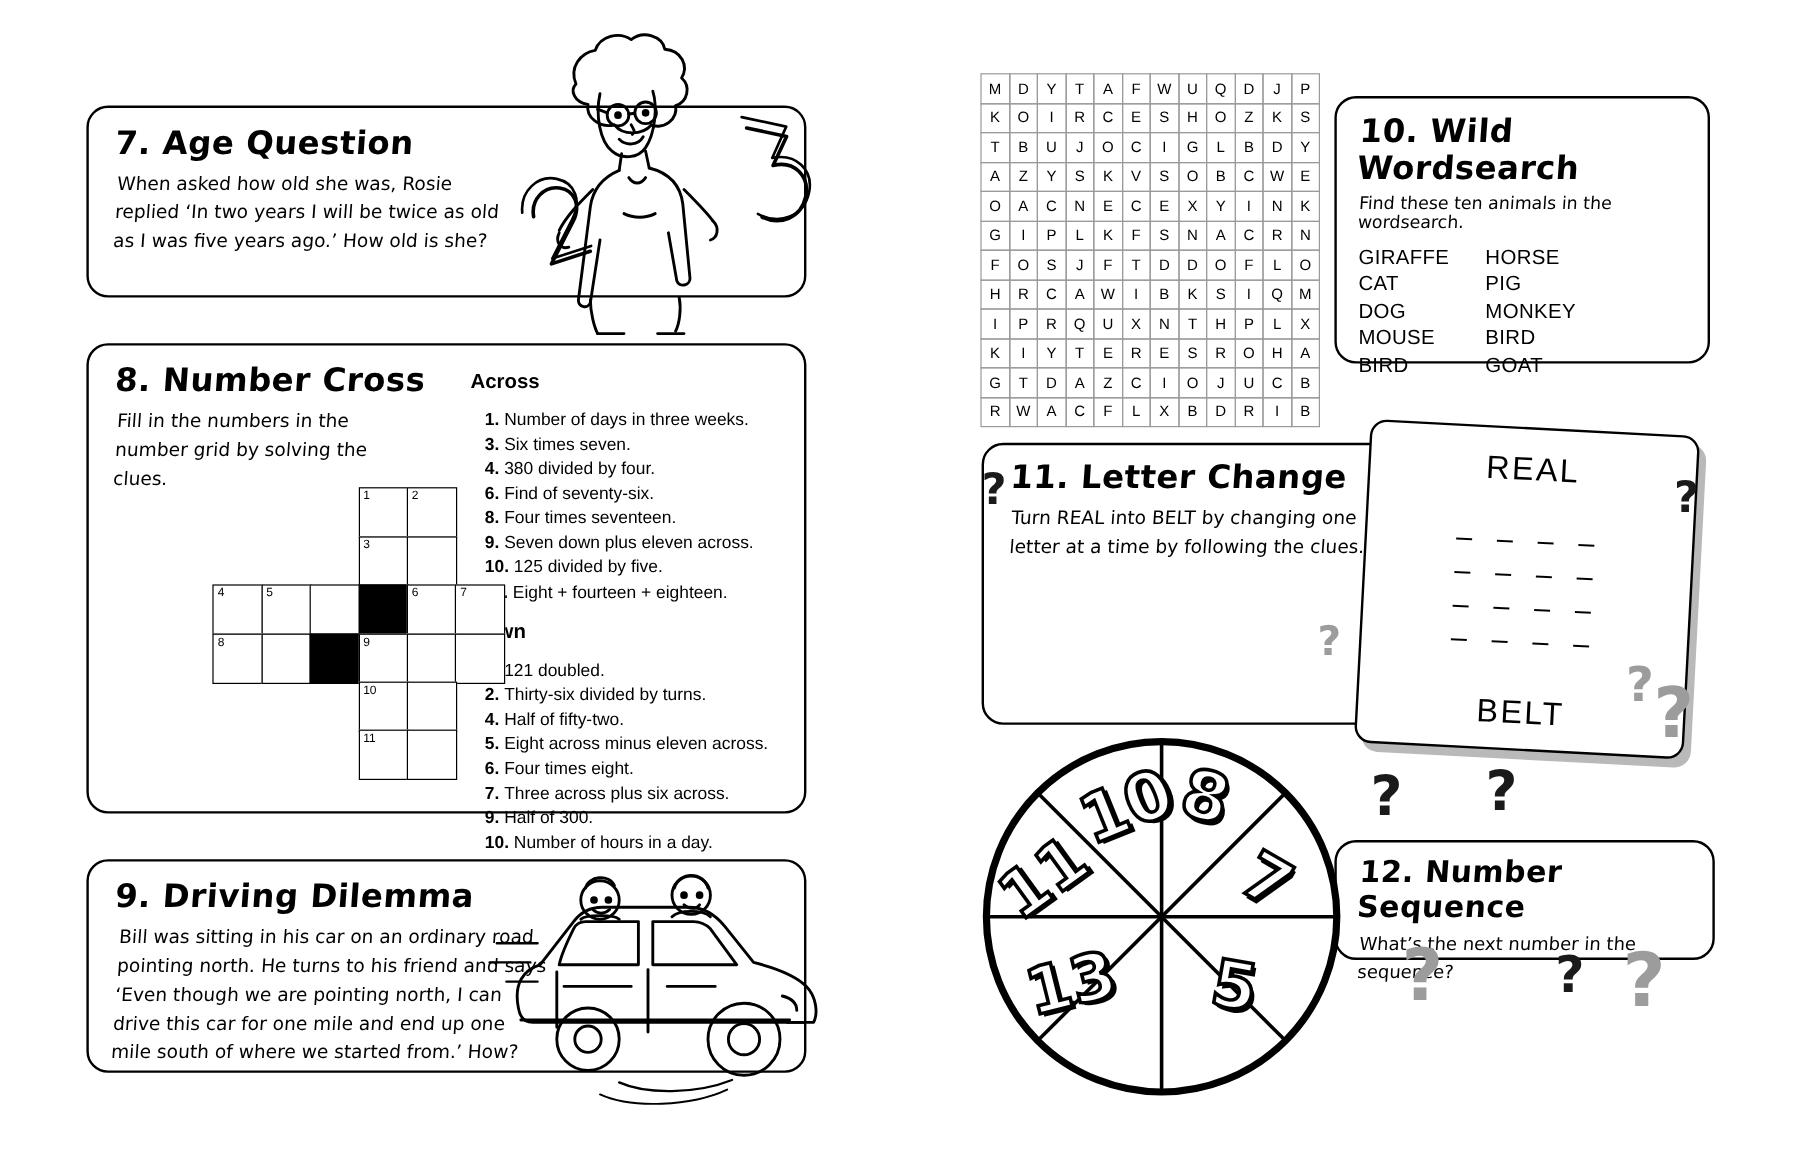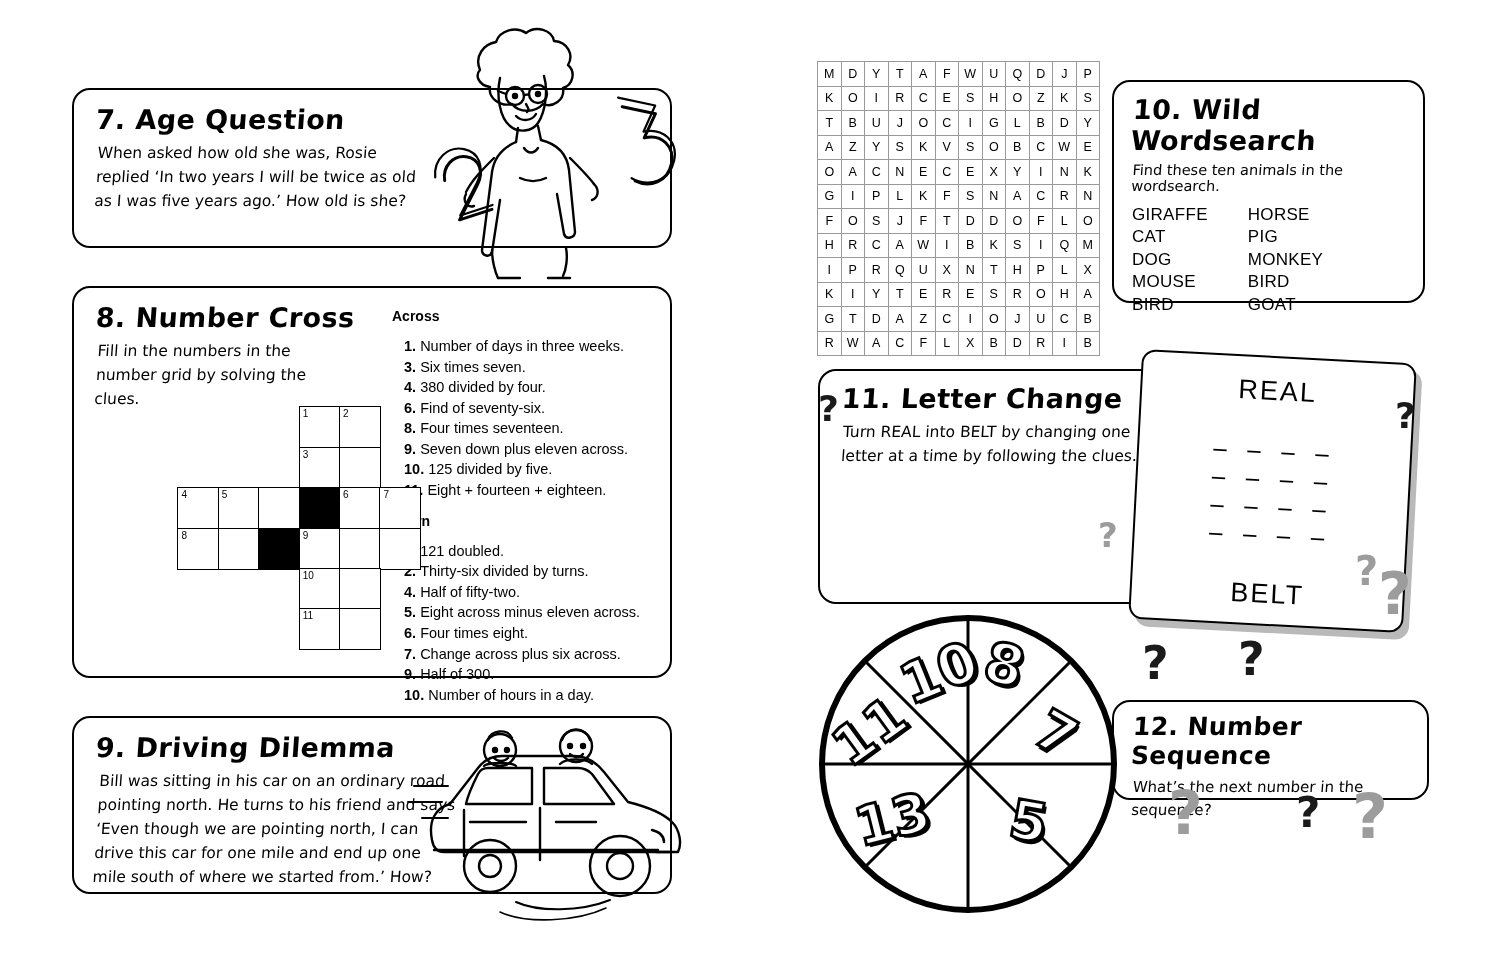--- a/index.html
+++ b/index.html
@@ -28,21 +28,21 @@
   }
   .body-text{
     font-family:"DejaVu Sans", sans-serif;
     font-size:15.5px;
     line-height:1.55;
     transform:skewX(-4deg);
   }
   .serif-hdr{
     font-family:"Liberation Sans", sans-serif;
     font-weight:bold;
-    font-size:14px;
+    font-size:17px;
     margin:0 0 6px 0;
   }
   .clue-list{
     list-style:none;margin:12px;padding:0;
     font-size:14.5px;line-height:1.42;
   }
   .clue-list li{margin:0;}
   .clue-list b{font-weight:bold;}
 
   
@@ -78,21 +78,21 @@
   .wsrow{display:flex;}
   .wscell{
     width:24.5px;height:25.5px;border:1px solid #9a9a9a;box-sizing:border-box;
     margin-left:-1px;margin-top:-1px;
     display:flex;align-items:center;justify-content:center;
     font-size:12.5px;font-family:"Liberation Sans",sans-serif;color:#000;
   }
   #box10{left:1112px;top:80px;width:313px;height:223px;}
   #box10 .inner{padding:12px 18px 0 18px;}
   #box10 .find{font-family:"DejaVu Sans",sans-serif;font-size:14.5px;transform:skewX(-4deg);margin-bottom:10px;}
-  .animals{display:flex;gap:40px;font-size:17px;line-height:1.32;}
+  .animals{display:flex;gap:30px;font-size:17px;line-height:1.32;}
   .animals div{letter-spacing:0.3px;}
 
   
   #box11{left:818px;top:369px;width:510px;height:235px;}
   #box11 .inner{padding:12px 20px 0 22px;}
   #box11 .body-text{width:330px;}
   #box11 ol{margin:8px 0 0 30px;padding:0;font-family:"DejaVu Sans",sans-serif;font-size:16px;line-height:1.5;}
   #box11 ol li{margin:0;padding-left:4px;}
 
   .card{
@@ -194,21 +194,21 @@
           <li><b>10. </b><span>125 divided by five.</span></li>
           <li><b>11. </b><span>Eight + fourteen + eighteen.</span></li>
         </ul>
       <div class="serif-hdr" style="margin-top:12px">Down</div>
       <ul class="clue-list" id="down-list">
           <li><b>1. </b><span>121 doubled.</span></li>
           <li><b>2. </b><span>Thirty-six divided by turns.</span></li>
           <li><b>4. </b><span>Half of fifty-two.</span></li>
           <li><b>5. </b><span>Eight across minus eleven across.</span></li>
           <li><b>6. </b><span>Four times eight.</span></li>
-          <li><b>7. </b><span>Change across plus six across.</span></li>
+          <li><b>7. </b><span>Three across plus six across.</span></li>
           <li><b>9. </b><span>Half of 300.</span></li>
           <li><b>10. </b><span>Number of hours in a day.</span></li>
         </ul>
     </div>
     <div class="xgrid" id="number-cross-grid">
         <div class="xrow">
           <div class="cell blank"></div>
           <div class="cell blank"></div>
           <div class="cell blank"></div>
           <div class="cell">

